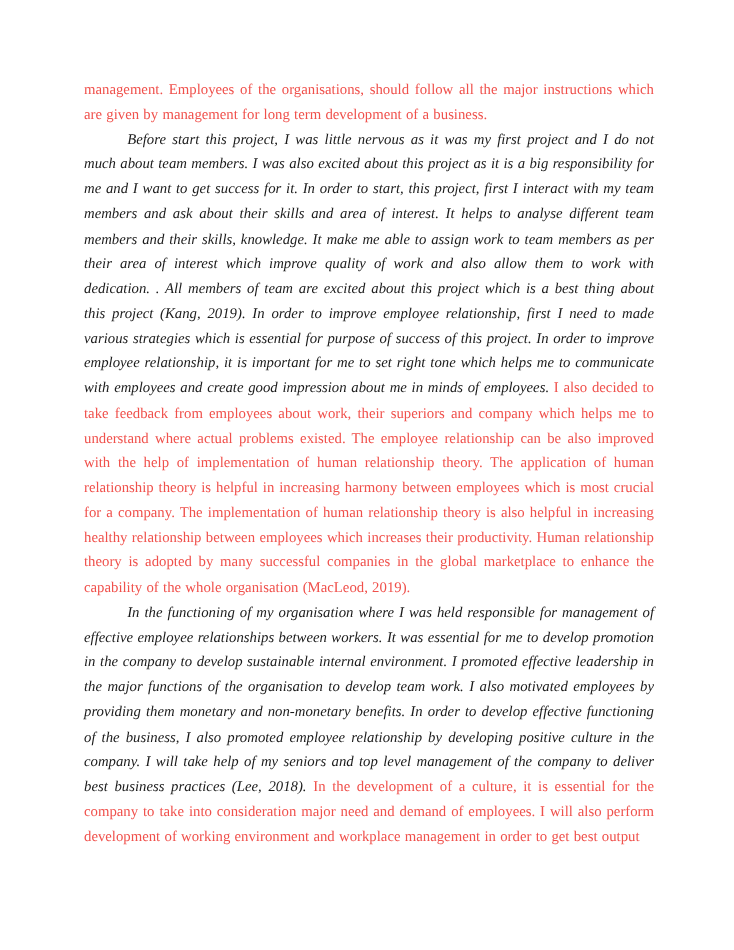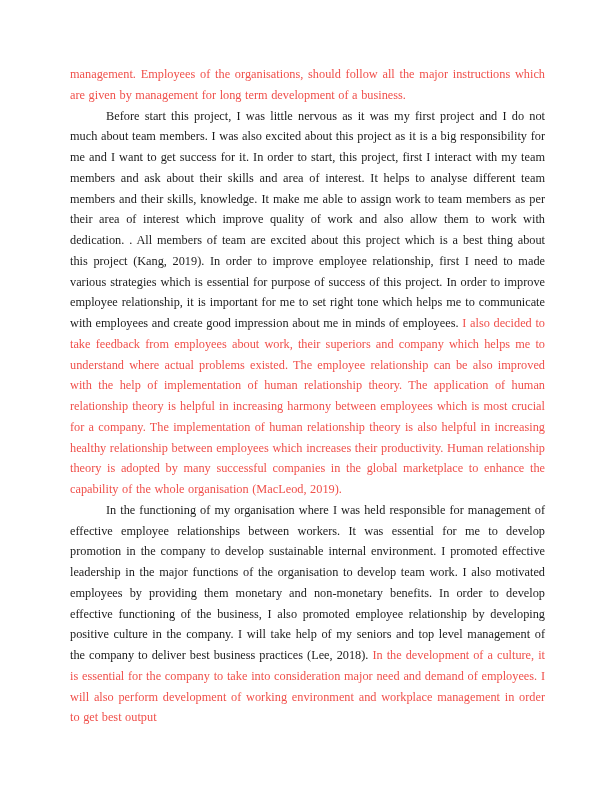--- a/index.html
+++ b/index.html
@@ -21,21 +21,21 @@
     font-family: "Liberation Serif", "DejaVu Serif", serif;
     font-size: 12.3px;
     line-height: 20.75px;
     text-align: justify;
     color: var(--ink, #1b1b1b);
     word-spacing: 0.5px;
   }
   .doc-body p.para.indent {
     text-indent: 36px;
   }
-  .seg-black { color: var(--ink, #1b1b1b); }
+  .seg-black { color: var(--ink, #1b1b1b); font-style: italic; }
   .seg-red   { color: var(--accent, #f0504b); }
 </style>
 </head>
 <body style="background: rgb(255, 255, 255);">
 
 <div class="page">
   <div class="doc-body">
       <p class="para"><span class="seg-red">management. Employees of the organisations, should follow all the major instructions which are given by management for long term development of a business.</span></p>
       <p class="para indent"><span class="seg-black">Before start this project, I was little nervous as it was my first project and I do not much about team members. I was also excited about this project as it is a big responsibility for me and I want to get success for it. In order to start, this project, first I interact with my team members and ask about their skills and area of interest. It helps to analyse different team members and their skills, knowledge. It make me able to assign work to team members as per their area of interest which improve quality of work and also allow them to work with dedication. . All members of team are excited about this project which is a best thing about this project (Kang, 2019). In order to improve employee relationship, first I need to made various strategies which is essential for purpose of success of this project. In order to improve employee relationship, it is important for me to set right tone which helps me to communicate with employees and create good impression about me in minds of employees. </span><span class="seg-red">I also decided to take feedback from employees about work, their superiors and company which helps me to understand where actual problems existed. The employee relationship can be also improved with the help of implementation of human relationship theory. The application of human relationship theory is helpful in increasing harmony between employees which is most crucial for a company. The implementation of human relationship theory is also helpful in increasing healthy relationship between employees which increases their productivity. Human relationship theory is adopted by many successful companies in the global marketplace to enhance the capability of the whole organisation (MacLeod, 2019).</span></p>
       <p class="para indent"><span class="seg-black">In the functioning of my organisation where I was held responsible for management of effective employee relationships between workers. It was essential for me to develop promotion in the company to develop sustainable internal environment. I promoted effective leadership in the major functions of the organisation to develop team work. I also motivated employees by providing them monetary and non-monetary benefits. In order to develop effective functioning of the business, I also promoted employee relationship by developing positive culture in the company. I will take help of my seniors and top level management of the company to deliver best business practices (Lee, 2018). </span><span class="seg-red">In the development of a culture, it is essential for the company to take into consideration major need and demand of employees. I will also perform development of working environment and workplace management in order to get best output</span></p>

